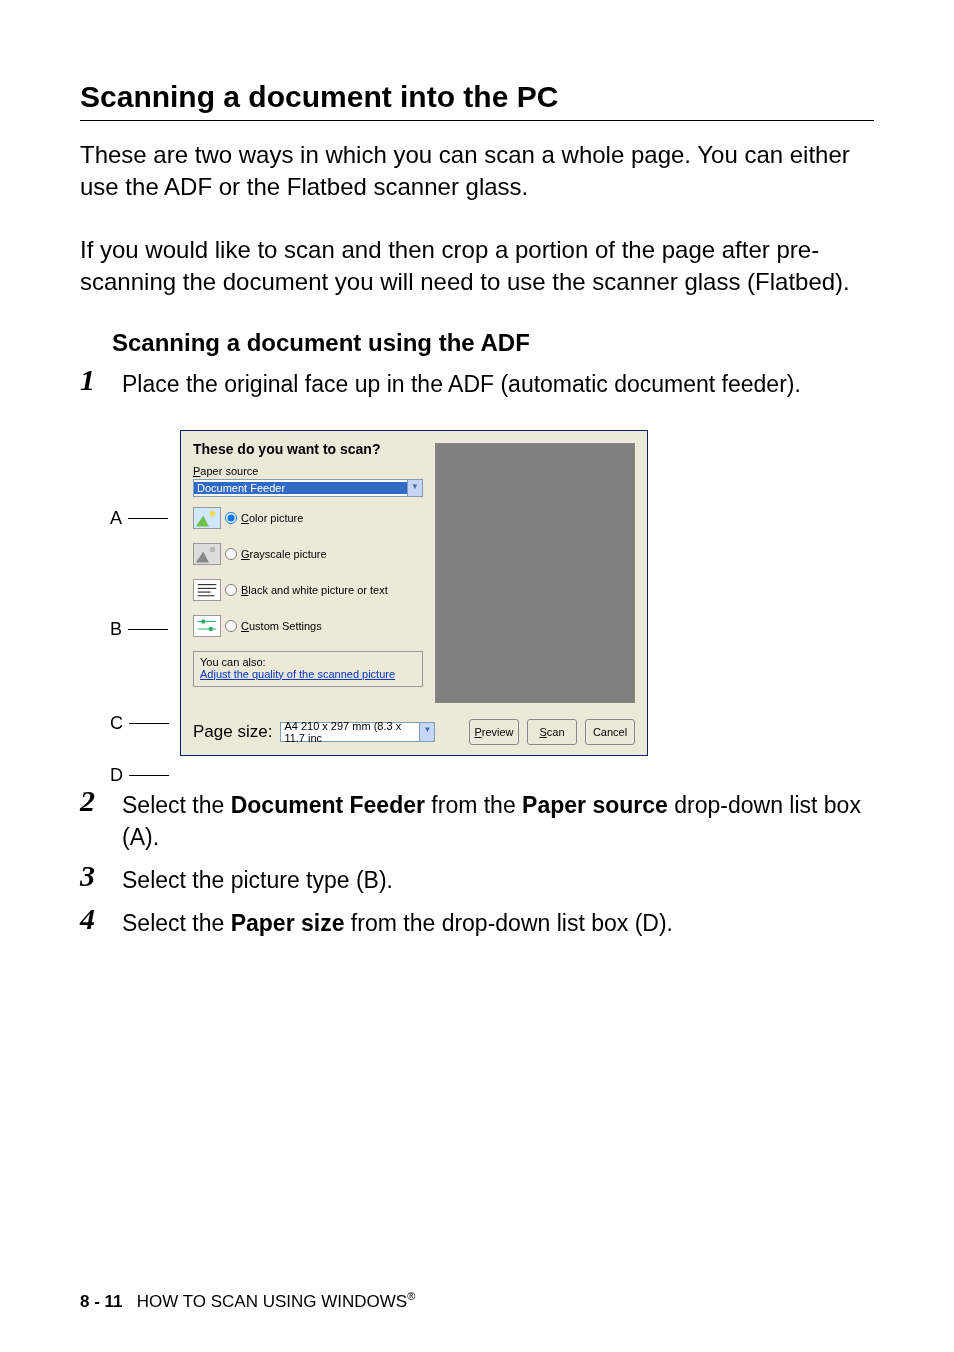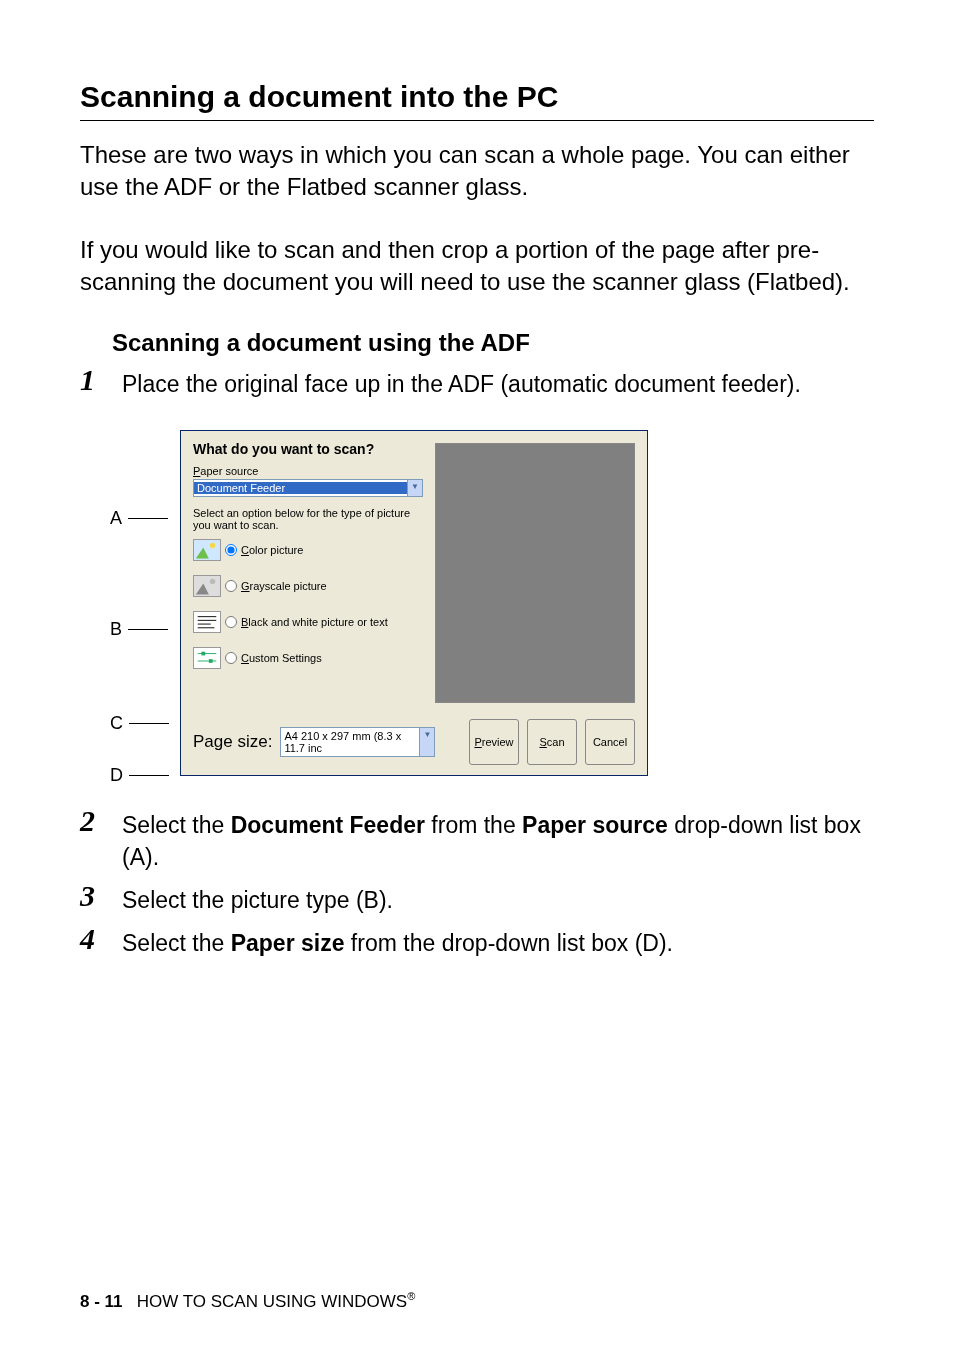--- a/index.html
+++ b/index.html
@@ -181,30 +181,30 @@
   .dlg-footer {
     display: flex;
     align-items: center;
     gap: 8px;
     padding: 8px 12px 10px 12px;
   }
   .ps-select {
     display: flex;
     border: 1px solid #7f9db9;
     background: #fff;
-    height: 30px;
+    height: 20px;
     font-size: 11px;
     align-items: center;
     width: 155px;
   }
   .btn {
     border: 1px solid #888;
     border-radius: 3px;
     background: #ece9d8;
-    padding: 16px 0;
+    padding: 6px 0;
     width: 50px;
     font-size: 11px;
     text-align: center;
   }
   .footer-line {
     position: absolute;
     bottom: 40px;
     left: 80px;
     font-size: 17px;
   }
@@ -244,27 +244,26 @@
     <div class="label-mark" style="top:335px;">
         <span>D</span>
         <span class="line"></span>
       </div>
   </div>
 
   <div class="dialog">
 
     <div class="dlg-body">
       <div class="dlg-left">
-        <div class="wdys">What do you want to scan?</div>
+        <div class="wdys">These do you want to scan?</div>
         <div class="fld-label"><span class="underline">P</span><span>aper source</span></div>
         <div class="selectbox highlighted">
           <span class="seltext">Document Feeder</span>
           <span class="selarrow">▼</span>
         </div>
-        <div class="instr">Select an option below for the type of picture you want to scan.</div>
 
         <div class="opt-row">
           <span class="opt-icon">
               <svg viewBox="0 0 28 22">
                 <rect width="28" height="22" fill="#cfe8ff"></rect>
                 <polygon points="2,20 10,8 16,20" fill="#6fbf4b"></polygon>
                 <circle cx="20" cy="6" r="3" fill="#f7d948"></circle>
               </svg>
             </span>
           <input type="radio" checked="" style="">
@@ -301,20 +300,24 @@
                 <line x1="4" y1="6" x2="24" y2="6" stroke="#2a6"></line>
                 <rect x="8" y="4" width="4" height="4" fill="#2a6"></rect>
                 <line x1="4" y1="14" x2="24" y2="14" stroke="#2a6"></line>
                 <rect x="16" y="12" width="4" height="4" fill="#2a6"></rect>
               </svg>
             </span>
           <input type="radio" style="">
           <span><span class="underline">C</span><span>ustom Settings</span></span>
         </div>
 
+        <div class="adj-box">
+          <div>You can also:</div>
+          <span class="linkish">Adjust the quality of the scanned picture</span>
+        </div>
       </div>
       <div class="dlg-right"></div>
     </div>
 
     <div class="dlg-footer">
       <span style="font-size:17px;">Page size:</span>
       <div class="ps-select">
         <span class="seltext">A4 210 x 297 mm (8.3 x 11.7 inc</span>
         <span class="selarrow">▼</span>
       </div>

